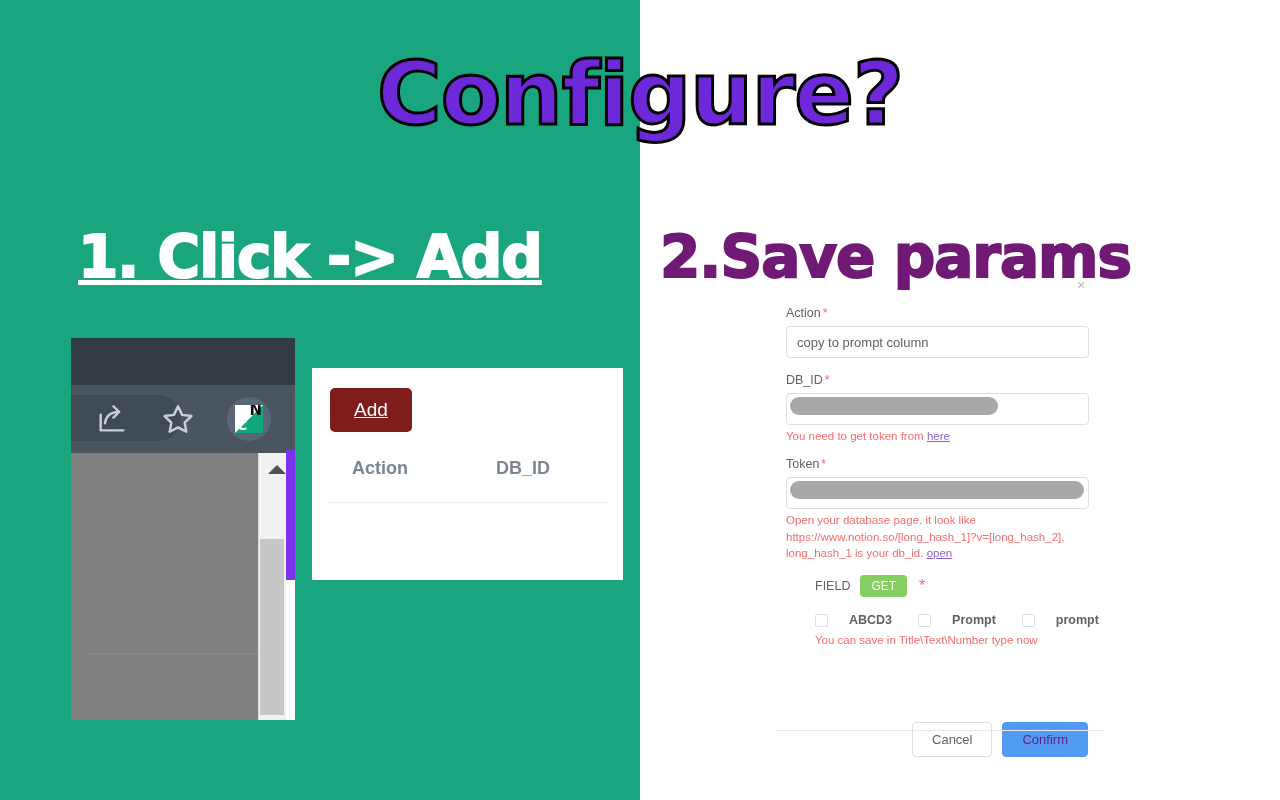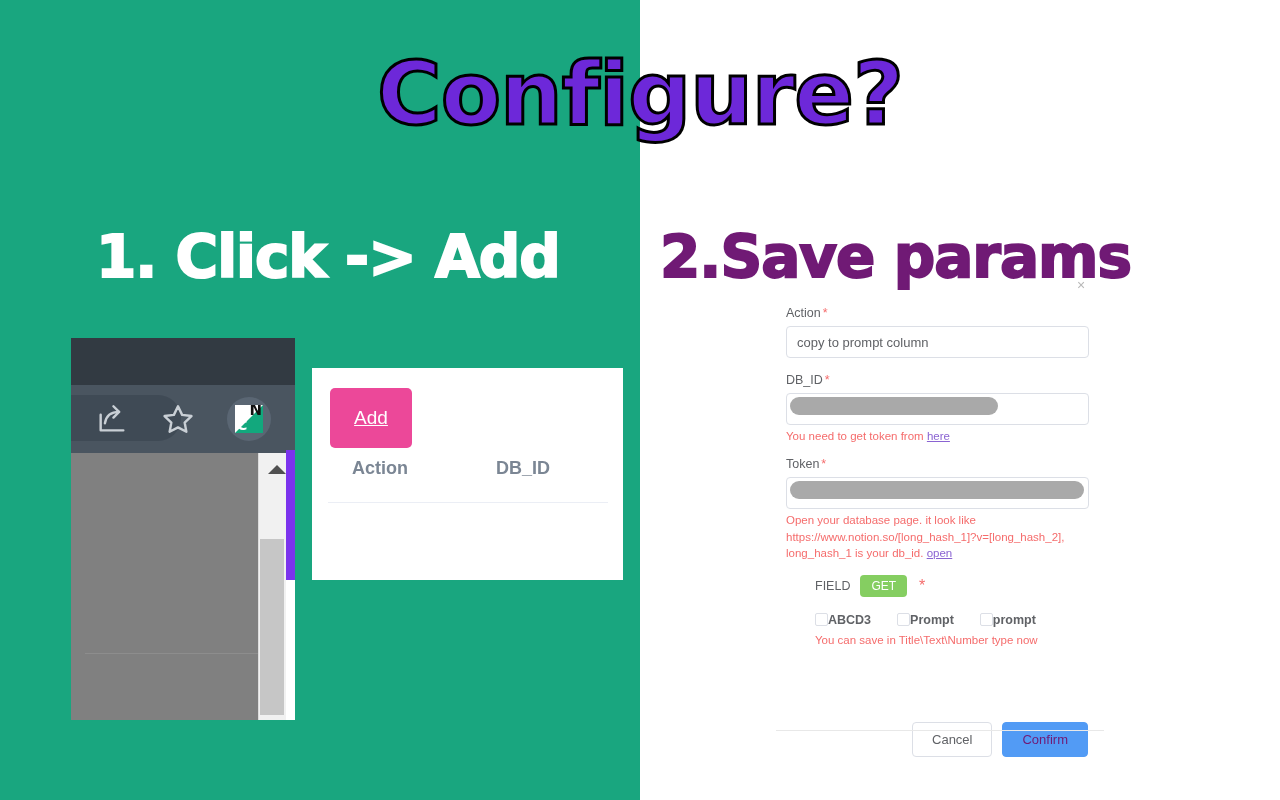--- a/index.html
+++ b/index.html
@@ -44,21 +44,21 @@
   .step-heading {
     position: absolute;
     font-family: "DejaVu Sans", sans-serif;
     font-weight: 700;
     font-size: 58px;
     line-height: 64px;
     letter-spacing: -1px;
     white-space: nowrap;
     -webkit-text-stroke: 2px currentColor;
   }
-  .step-1 { left: 96px; top: 225px; color: #ffffff; }
+  .step-1 { left: 78px; top: 225px; color: #ffffff; text-decoration: underline; }
   .step-2 { left: 660px; top: 225px; color: #701a75; z-index: 30; }
 
   
   .browser-shot {
     position: absolute;
     left: 71px; top: 338px;
     width: 224px; height: 382px;
     overflow: hidden;
     background: #808080;
   }
@@ -163,24 +163,24 @@
   
   .popup-card {
     position: absolute;
     left: 312px; top: 368px;
     width: 311px; height: 212px;
     background: #ffffff;
   }
   .add-button {
     position: absolute;
     left: 18px; top: 20px;
-    width: 82px; height: 60px;
+    width: 82px; height: 44px;
     border: none;
     border-radius: 5px;
-    background: #ec4899;
+    background: #7f1d1d;
     color: #ffffff;
     font-family: "Liberation Sans", sans-serif;
     font-size: 19px;
     cursor: pointer;
     text-decoration: underline;
   }
   .popup-headers {
     position: absolute;
     left: 40px; top: 90px;
     width: 260px;
@@ -272,21 +272,21 @@
     background: #85ce61;
     color: #ffffff;
     font-family: "Liberation Sans", sans-serif;
     font-size: 12px;
     padding: 4px 11px;
     cursor: pointer;
   }
   .checkbox-row {
     display: flex; align-items: center; gap: 26px;
   }
-  .cb-item { display: flex; align-items: flex-start; gap: 0; cursor: pointer; }
+  .cb-item { display: flex; align-items: flex-end; gap: 21px; cursor: pointer; }
   .cb-box {
     width: 13px; height: 13px;
     border: 1px solid #dcdfe6;
     border-radius: 2px;
     background: #ffffff;
   }
   .cb-label {
     font-family: "Liberation Sans", sans-serif;
     font-weight: 700;
     font-size: 12.5px;

